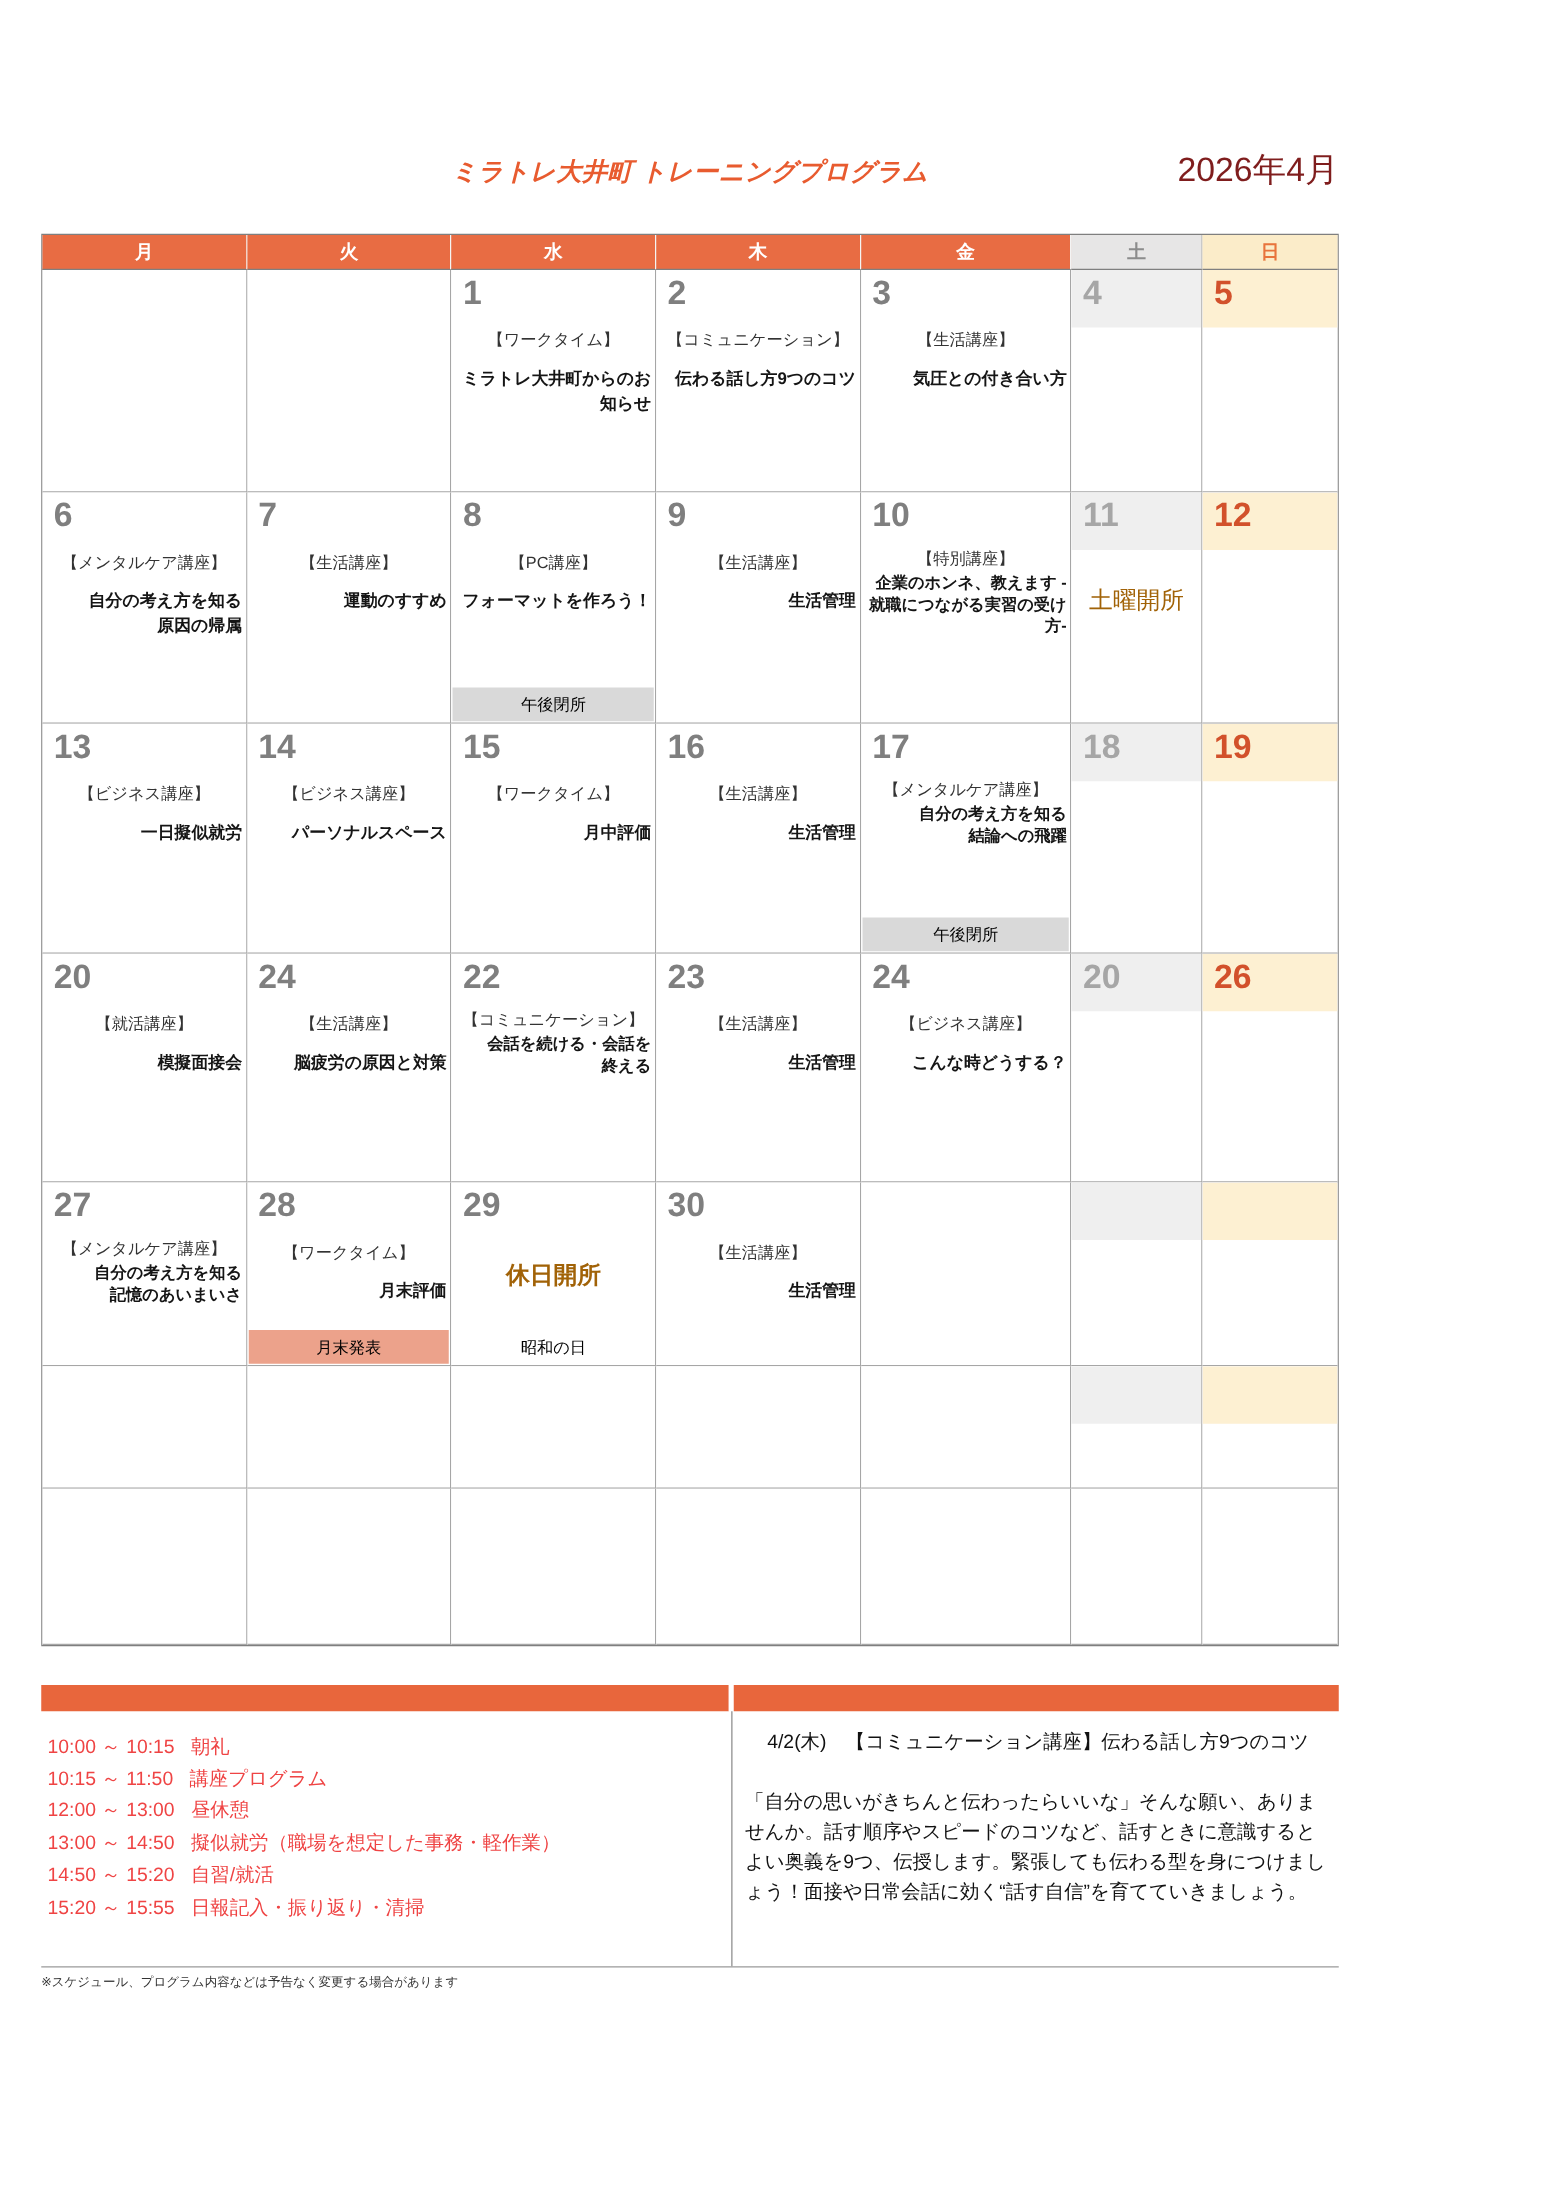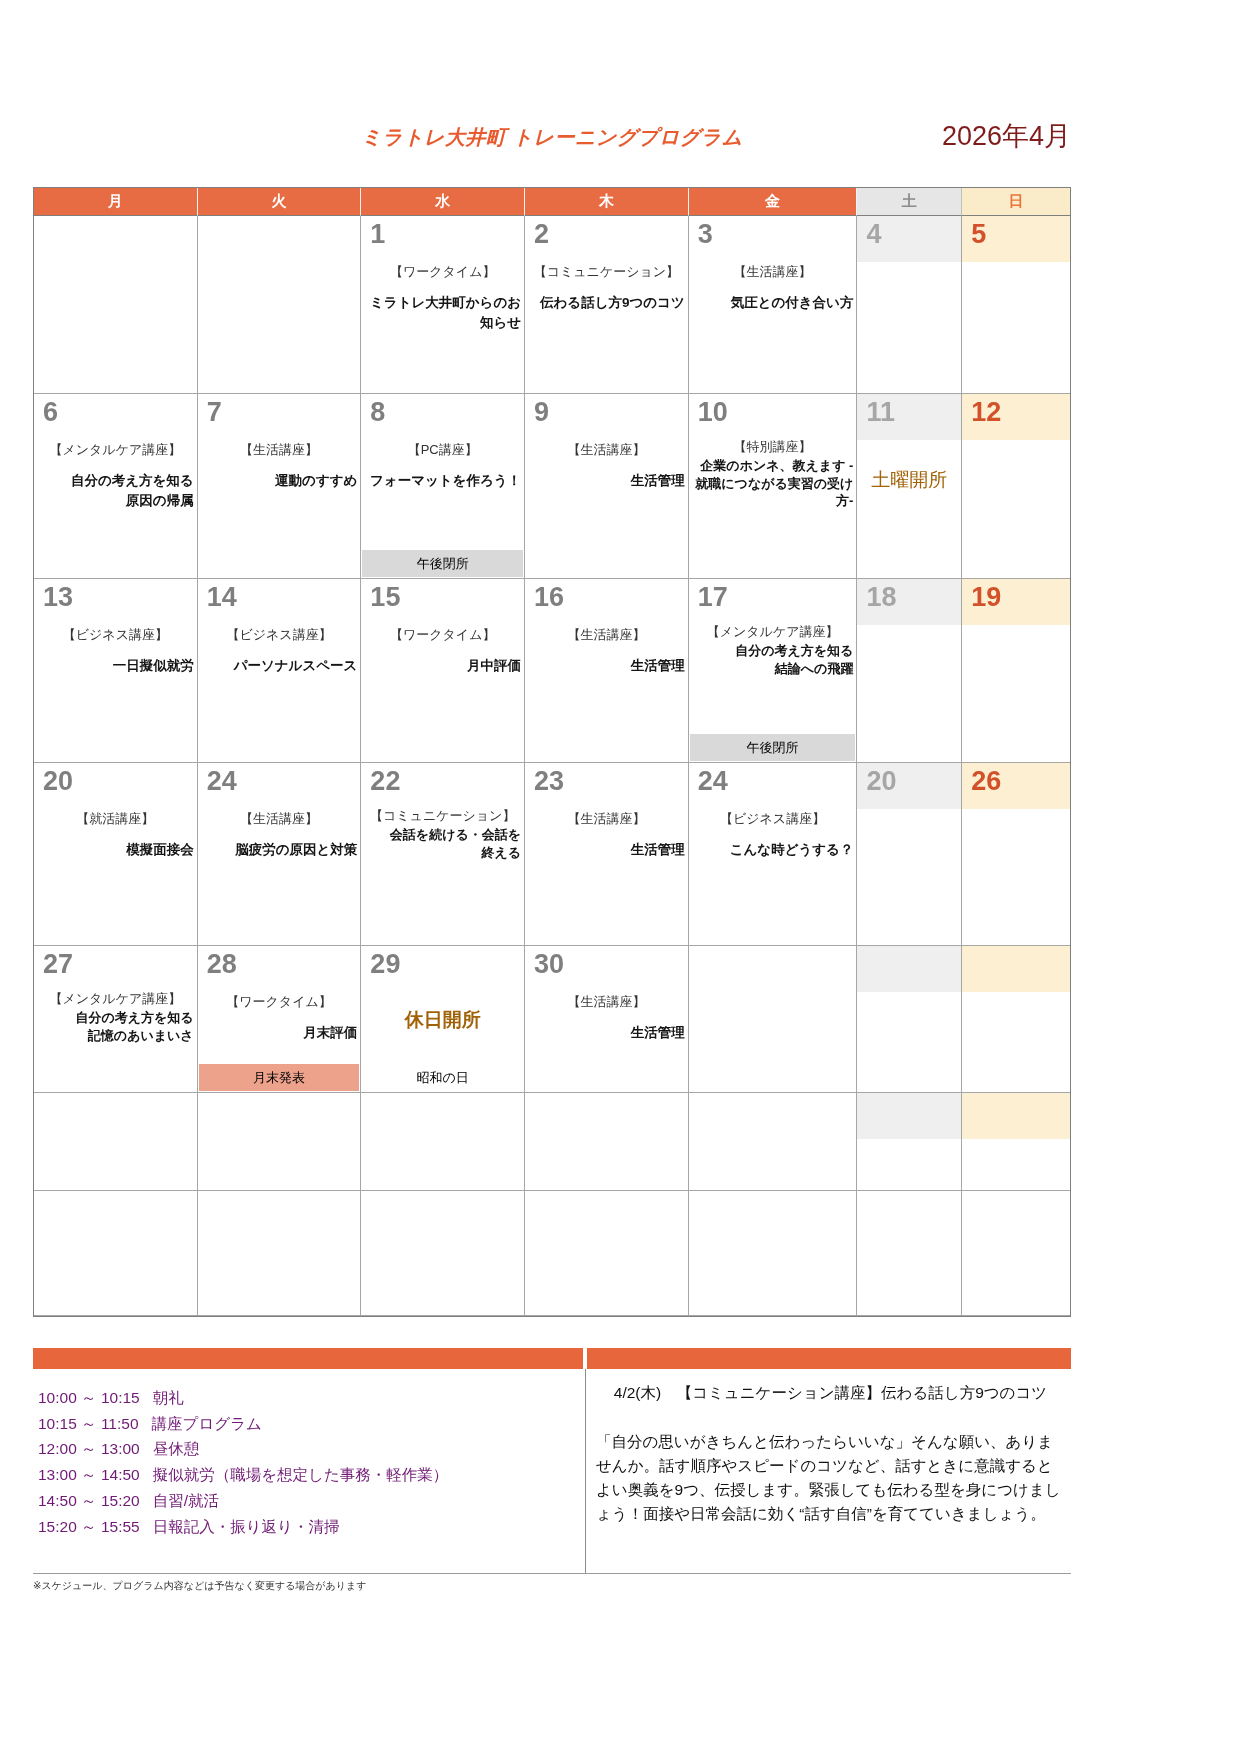--- a/index.html
+++ b/index.html
@@ -66,21 +66,21 @@
   .strip.salmon { background:#ECA28B; }
   .strip.plain { background:transparent; }
 
   .bottom { position:absolute; left:33px; top:1348px; width:1038px; }
   .bars { display:flex; height:21px; }
   .bar-left { width:550px; background:#E8663C; }
   .bar-gap { width:4px; background:#fff; }
   .bar-right { flex:1; background:#E8663C; }
   .bottom-body { display:flex; min-height:205px; border-bottom:1px solid #9A9A9A; }
   .sched { width:553px; padding:16px 10px 12px 5px; border-right:1px solid #8C8C8C; }
-  .sched-row { font-size:15.5px; color:#701a75; line-height:1.66; }
+  .sched-row { font-size:15.5px; color:#ef4444; line-height:1.66; }
   .sched-act { margin-left:13px; }
   .feature { flex:1; padding:10px 6px 12px 10px; }
   .feature-heading { font-size:15.5px; color:#111; margin-top:4px;text-align:center; }
   .feature-body { font-size:15.5px; color:#111; margin-top:26px; line-height:1.55; }
   .footnote { margin-top:5px; font-size:10px; color:#333; }
 </style>
 </head>
 <body>
 
 <div class="cal-wrap">

